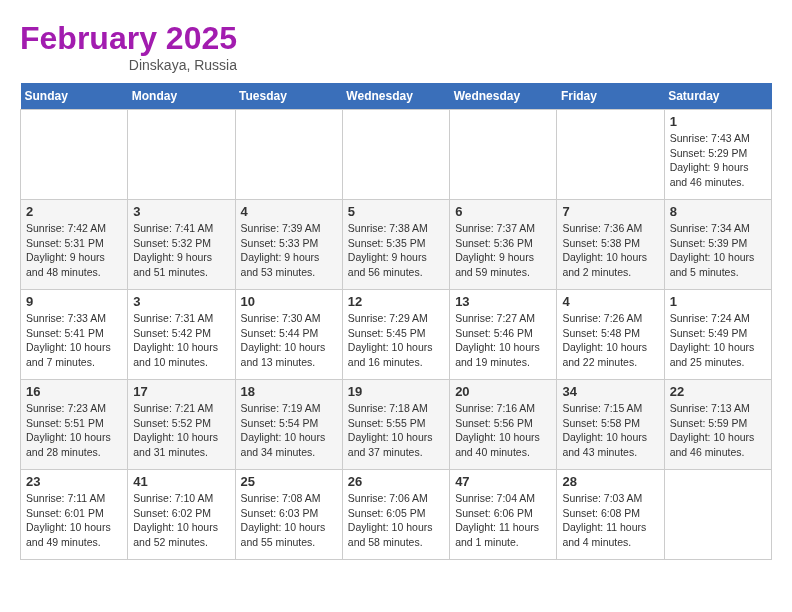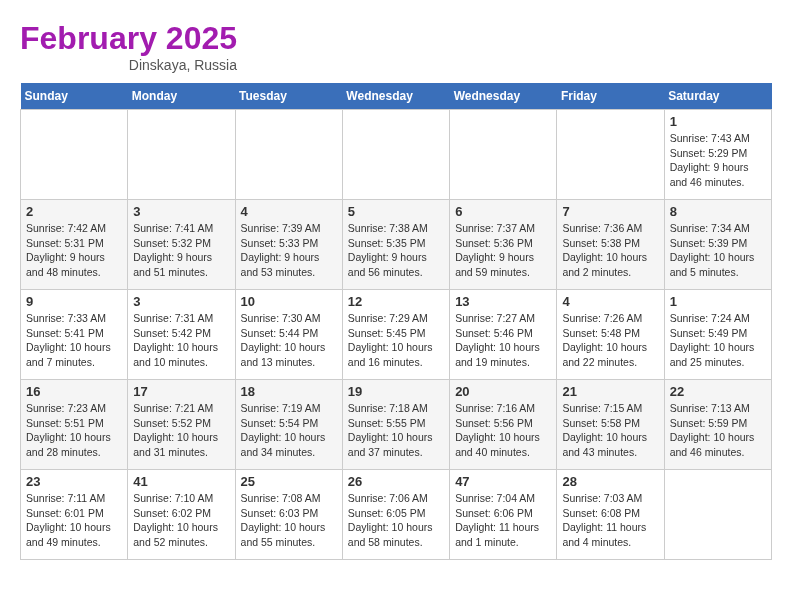--- a/index.html
+++ b/index.html
@@ -199,21 +199,21 @@
         </td>
         <td>
           <div class="day-number">19</div>
           <div class="cell-info">Sunrise: 7:18 AM<br>Sunset: 5:55 PM<br>Daylight: 10 hours and 37 minutes.</div>
         </td>
         <td>
           <div class="day-number">20</div>
           <div class="cell-info">Sunrise: 7:16 AM<br>Sunset: 5:56 PM<br>Daylight: 10 hours and 40 minutes.</div>
         </td>
         <td>
-          <div class="day-number">21</div>
+          <div class="day-number">34</div>
           <div class="cell-info">Sunrise: 7:15 AM<br>Sunset: 5:58 PM<br>Daylight: 10 hours and 43 minutes.</div>
         </td>
         <td>
           <div class="day-number">22</div>
           <div class="cell-info">Sunrise: 7:13 AM<br>Sunset: 5:59 PM<br>Daylight: 10 hours and 46 minutes.</div>
         </td>
       </tr>
       <tr>
         <td>
           <div class="day-number">23</div>

